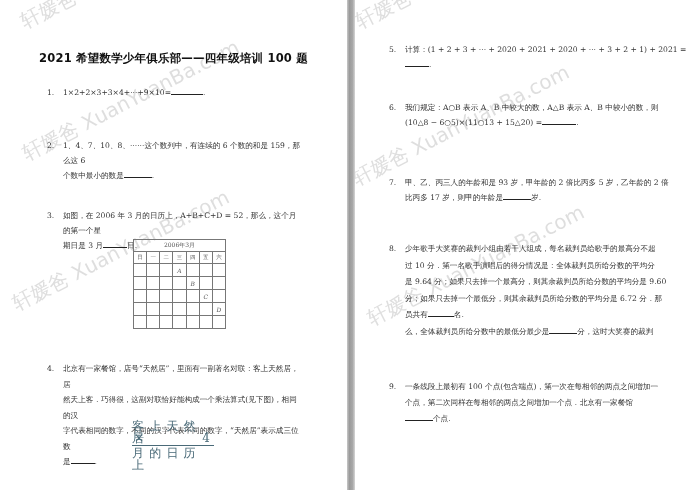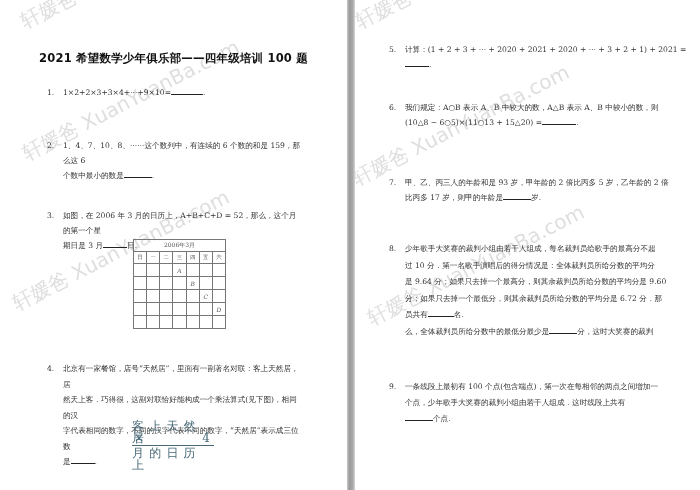--- a/index.html
+++ b/index.html
@@ -186,16 +186,16 @@
     <div>过 10 分．第一名歌手演唱后的得分情况是：全体裁判员所给分数的平均分</div>
     <div>是 9.64 分；如果只去掉一个最高分，则其余裁判员所给分数的平均分是 9.60</div>
     <div>分；如果只去掉一个最低分，则其余裁判员所给分数的平均分是 6.72 分．那</div>
     <div><span>员共有</span><span class="blank" style="width:26px;"></span><span>名.</span></div>
     <div><span>么，全体裁判员所给分数中的最低分最少是</span><span class="blank" style="width:28px;"></span><span>分，这时大奖赛的裁判</span></div>
   </div>
 
   <div class="q" style="left:50px; top:379px; width:290px; line-height:16px;">
     <span class="num">9.</span>
     <div>一条线段上最初有 100 个点(包含端点)，第一次在每相邻的两点之间增加一</div>
-    <div>个点，少年歌手大奖赛的裁判小组由若干人组成．这时线段上共有</div>
+    <div>个点，第二次同样在每相邻的两点之间增加一个点．北京有一家餐馆</div>
     <div><span class="blank" style="width:28px;"></span><span>个点.</span></div>
   </div>
 </div>
 
 </body></html>

